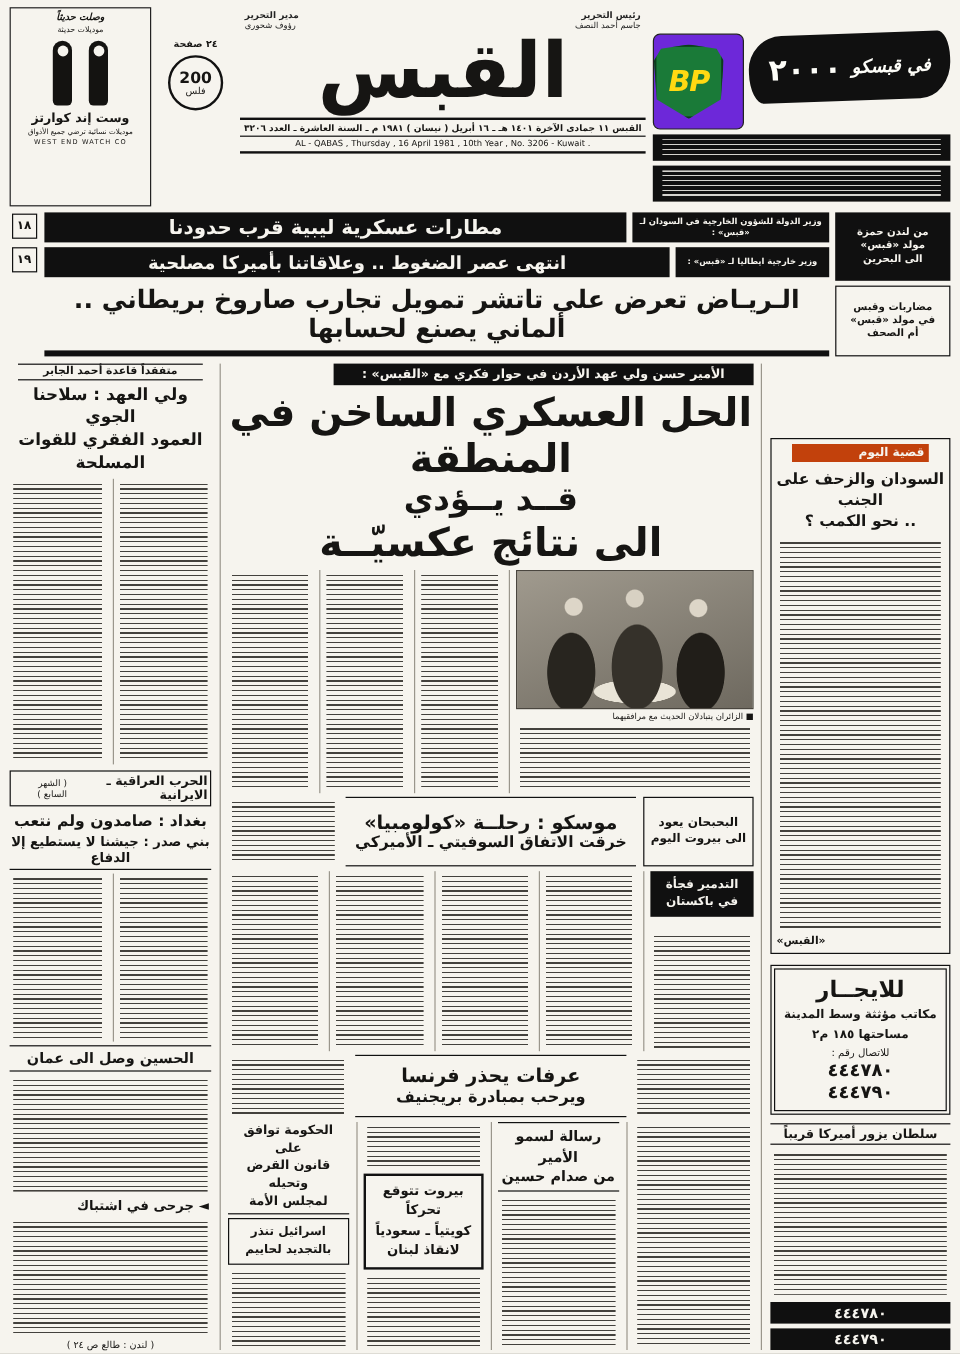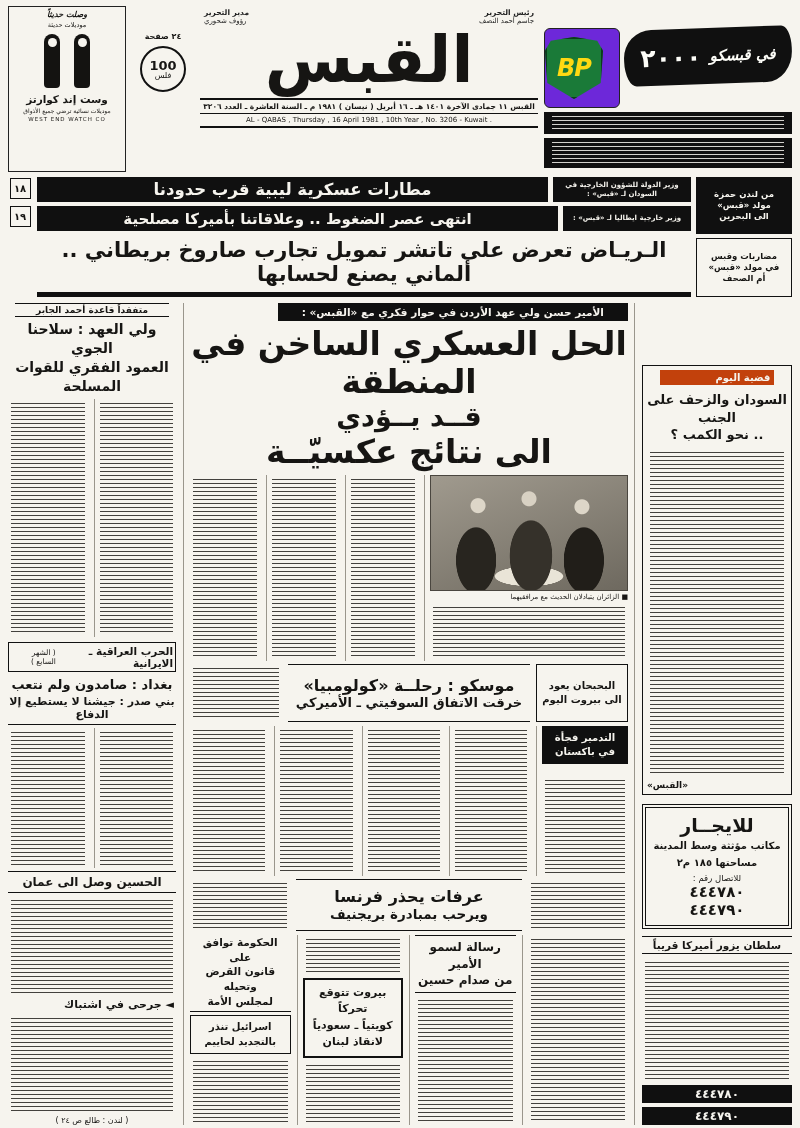--- a/index.html
+++ b/index.html
@@ -61,21 +61,21 @@
 
   
   .banners{margin-top:5px;display:flex;gap:5px}
   .b-right{width:96px;display:flex;flex-direction:column;gap:4px}
   .sbox{flex:1;display:flex;flex-direction:column;align-items:center;justify-content:center;
         font-size:8.5px;font-weight:bold;text-align:center;line-height:1.3;padding:2px}
   .sbox.dark{background:#101010;color:#f6f4ee}
   .sbox.frame{border:1.5px solid #111}
   .b-mid{flex:1;display:flex;flex-direction:column;gap:4px}
   .b-row{display:flex;gap:5px;height:25px}
-  .kickbox{background:#101010;color:#f6f4ee;font-size:7px;font-weight:bold;width:138px;
+  .kickbox{background:#101010;color:#f6f4ee;font-size:7px;font-weight:bold;width:164px;
            display:flex;align-items:center;justify-content:center;text-align:center;line-height:1.25;padding:1px 3px}
   .kickbox.k2{width:128px}
   .bigbar{flex:1;background:#101010;color:#f6f4ee;display:flex;align-items:center;justify-content:center;
           font-weight:900;font-size:16.5px;letter-spacing:1px;white-space:nowrap;overflow:hidden}
   .riyadh{font-size:21px;font-weight:900;text-align:center;padding:3px 0 1px;letter-spacing:0.5px}
   .underbar{height:5px;background:#101010;margin-top:1px}
   .b-left{width:24px;display:flex;flex-direction:column;gap:7px;align-items:center;padding-top:1px}
   .numbx{width:21px;height:21px;border:1.5px solid #111;display:flex;align-items:center;justify-content:center;
          font-size:10px;font-weight:bold}
 
@@ -196,21 +196,21 @@
       </div>
       <div class="mast-title">القبس</div>
       <div class="mast-rule"></div>
       <div class="mast-date-ar">القبس ١١ جمادى الآخرة ١٤٠١ هـ ـ ١٦ أبريل ( نيسان ) ١٩٨١ م ـ السنة العاشرة ـ العدد ٣٢٠٦</div>
       <div class="mast-date-en">AL - QABAS , Thursday , 16 April 1981 , 10th Year , No. 3206 - Kuwait .</div>
     </div>
 
     <div class="pricecol">
       <span class="pages-lbl">٢٤ صفحة</span>
       <div class="price-circle">
-        <b>100</b>
+        <b>200</b>
         <span>فلس</span>
       </div>
     </div>
 
     <div class="watch">
       <span class="note">وصلت حديثاً</span>
       <span class="note2">موديلات حديثة</span>
       <div class="figs">
         <div class="figure"></div>
         <div class="figure"></div>

